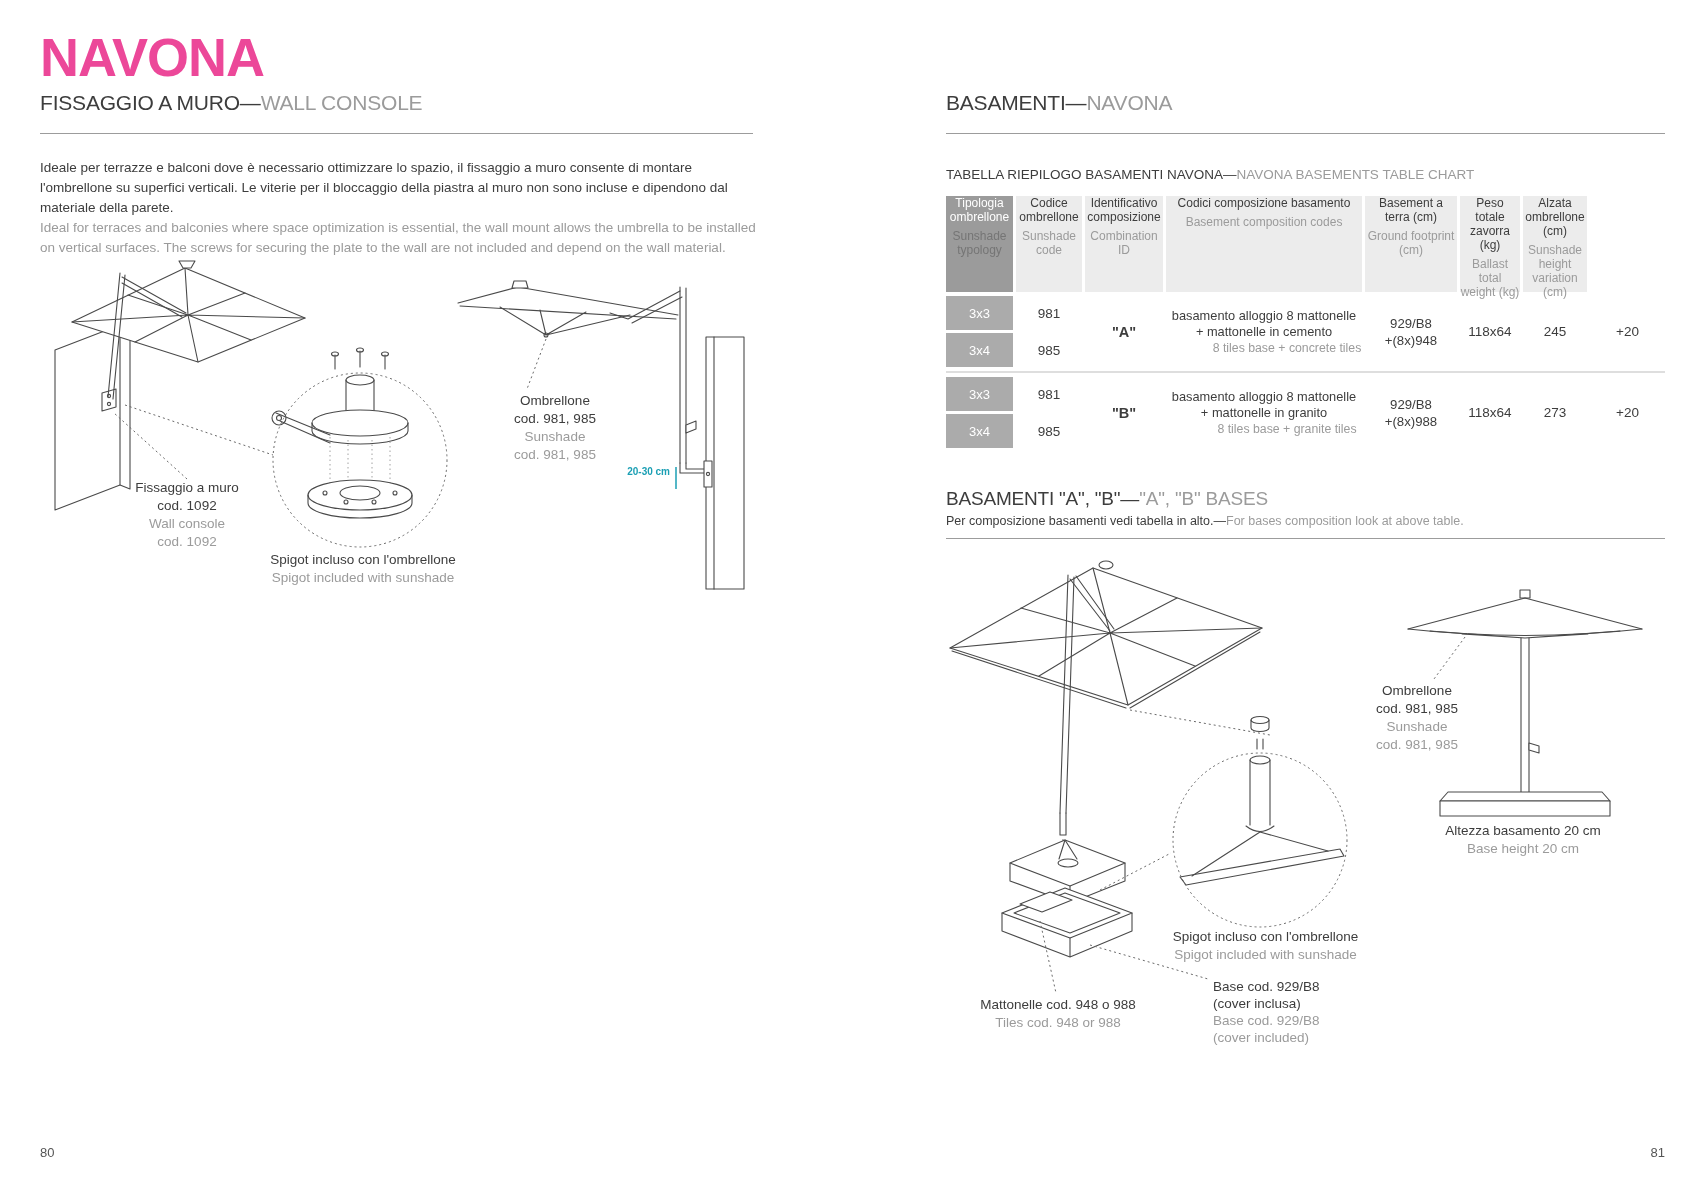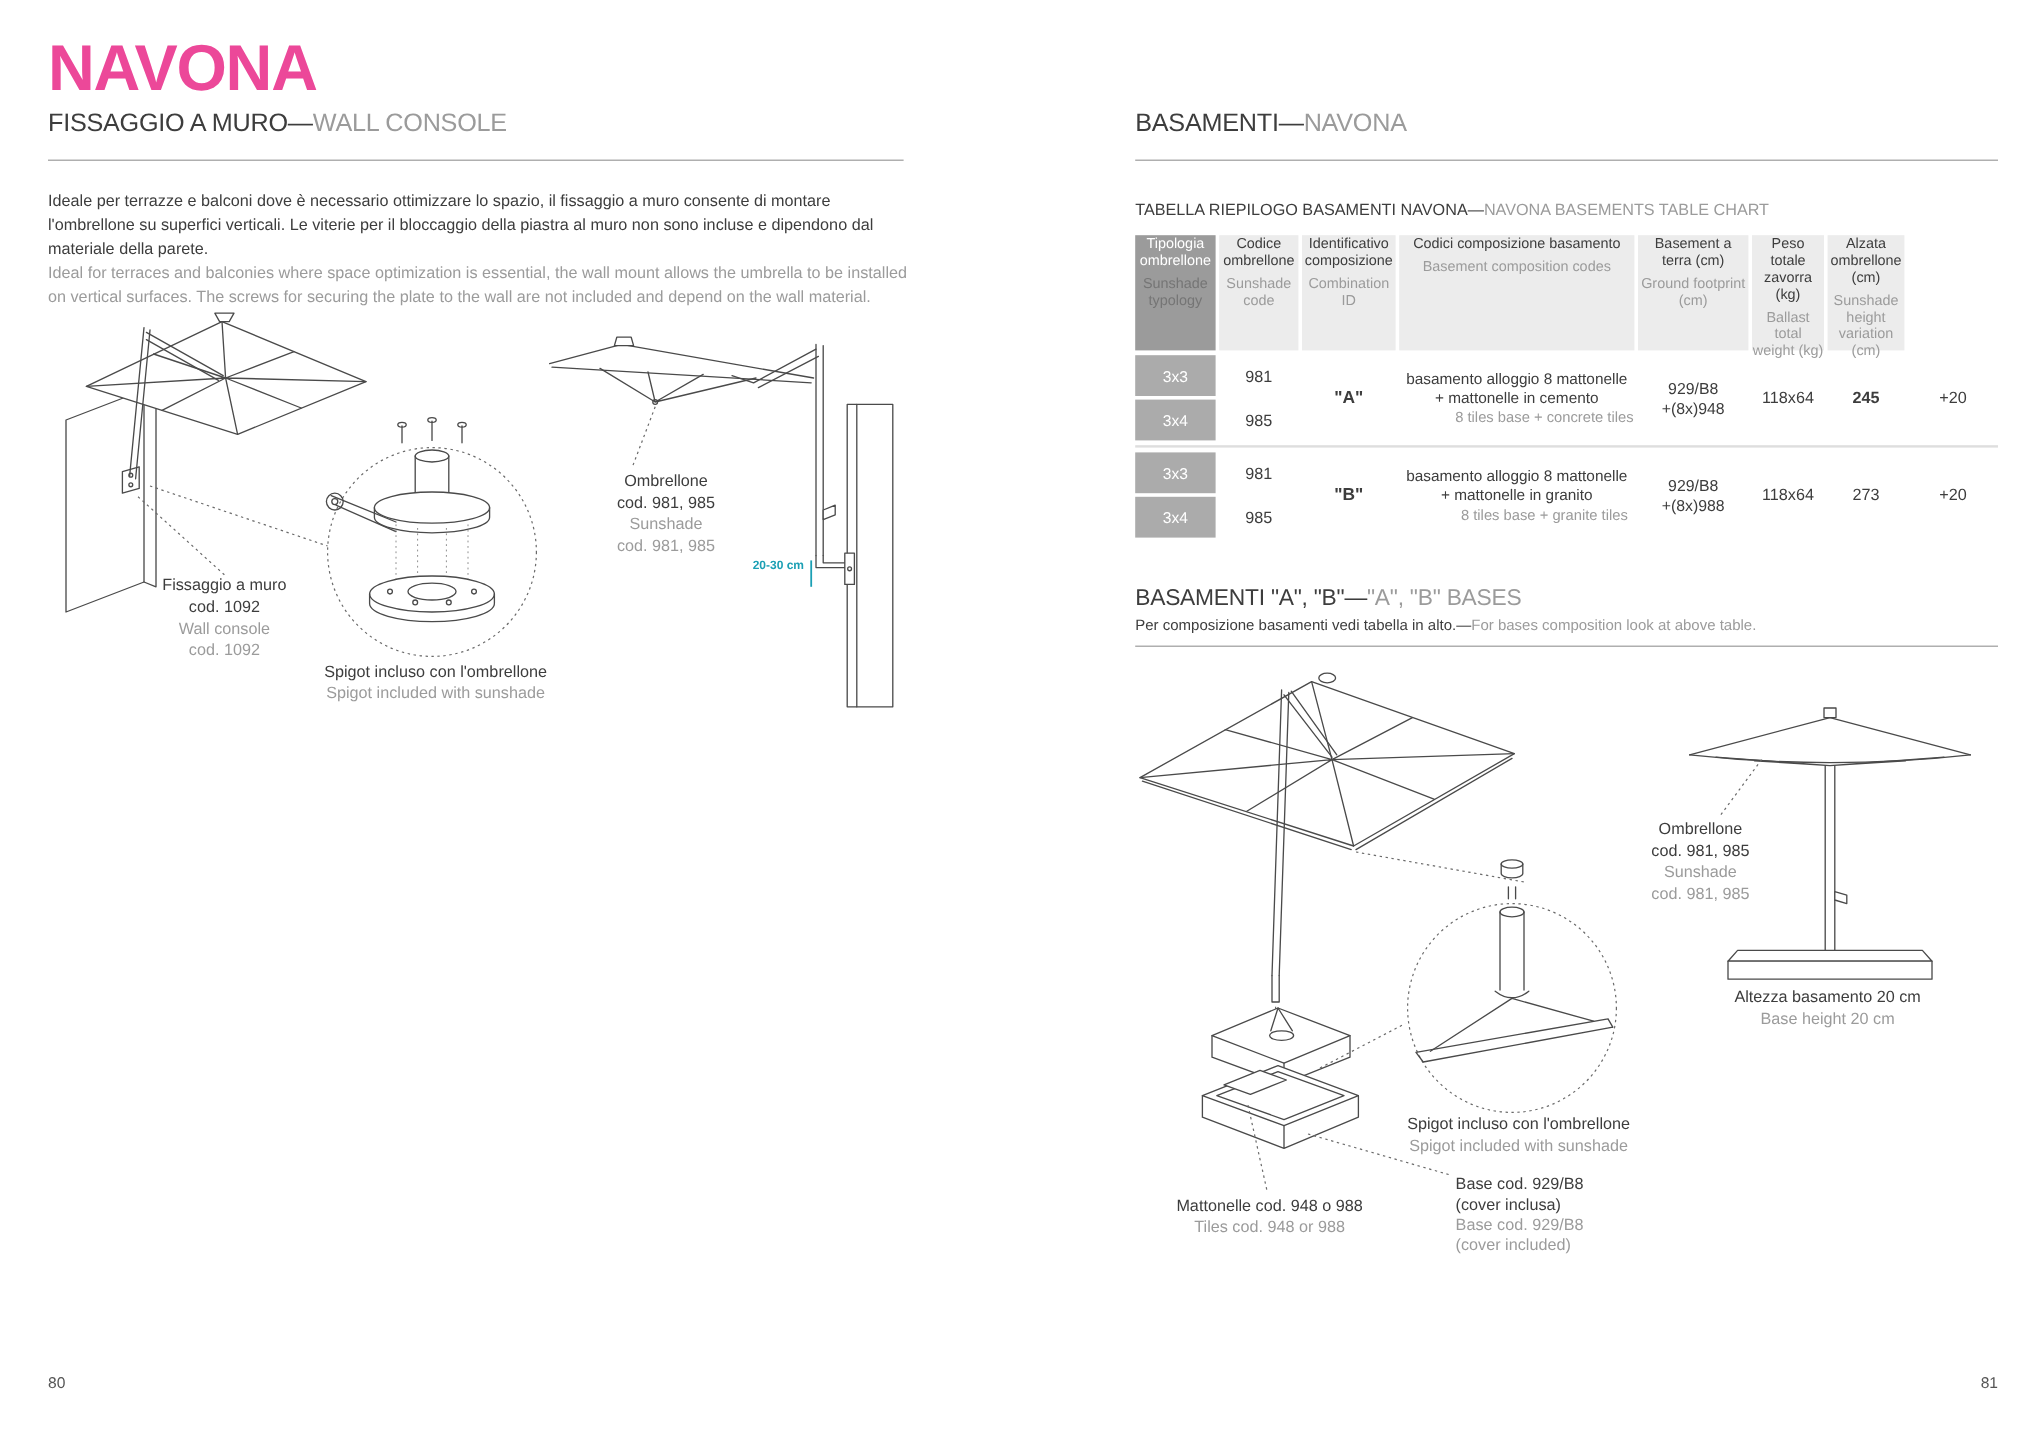--- a/index.html
+++ b/index.html
@@ -197,21 +197,21 @@
     <div class="cell-data span2" style="grid-column:4;grid-row:1/3;">
       <div class="d-it">basamento alloggio 8 mattonelle</div>
       <div class="d-it">+ mattonelle in cemento</div>
       <div class="d-en">8 tiles base + concrete tiles</div>
     </div>
     <div class="cell-data span2 codes" style="grid-column:5;grid-row:1/3;">
       <div>929/B8</div>
       <div>+(8x)948</div>
     </div>
     <div class="cell-data span2" style="grid-column:6;grid-row:1/3;">118x64</div>
-    <div class="cell-data span2" style="grid-column:7;grid-row:1/3;font-weight:bold;">245</div>
+    <div class="cell-data span2" style="grid-column:7;grid-row:1/3;">245</div>
     <div class="cell-data span2" style="grid-column:8;grid-row:1/3;">+20</div>
     <div class="cell-typ" style="grid-column:1;grid-row:2;">3x4</div>
     <div class="cell-data" style="grid-column:2;grid-row:2;">985</div>
   </div>
 
   <div class="gsep"></div>
 
   <div class="tgrid tbody" style="margin-top:0;">
     <div class="cell-typ">3x3</div>
     <div class="cell-data">981</div>

